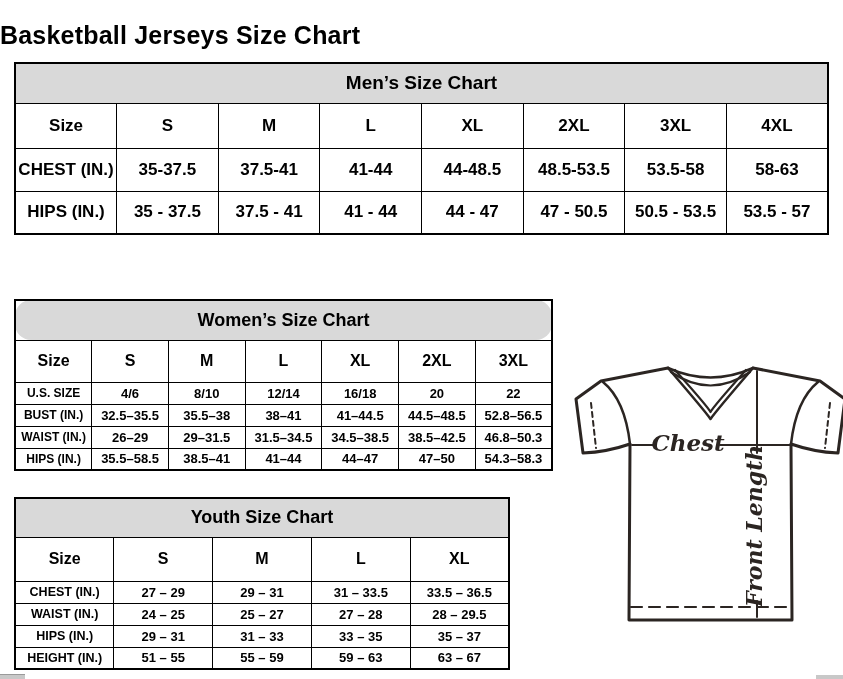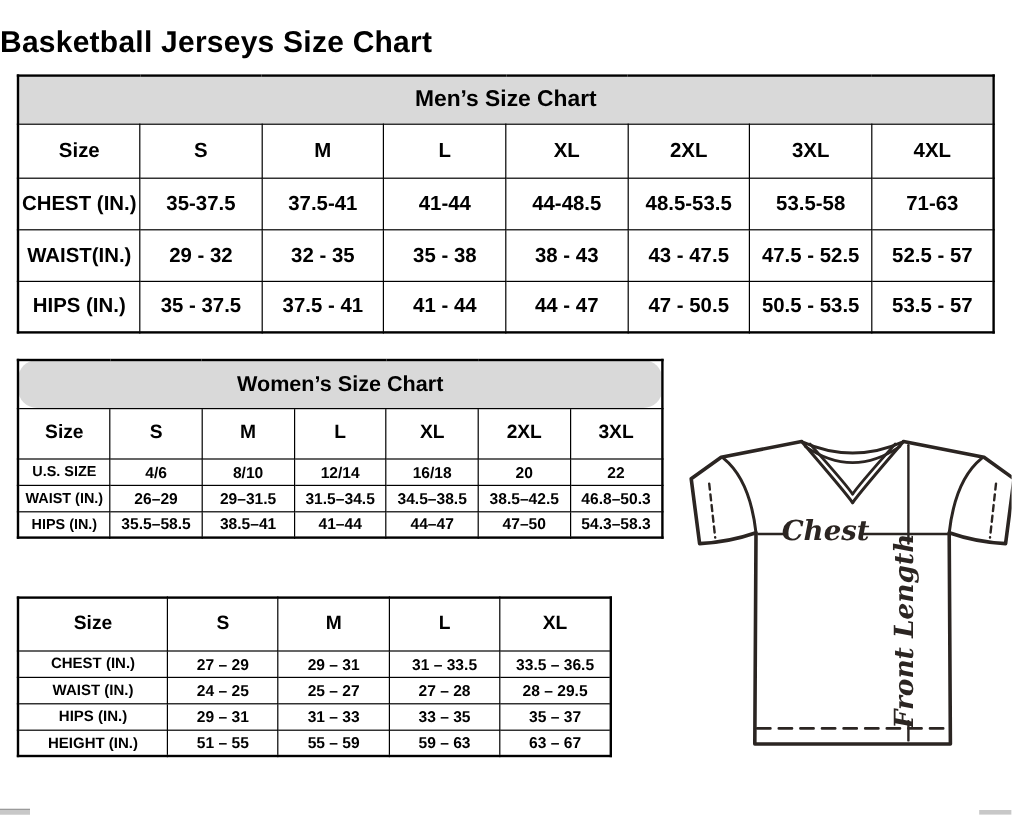--- a/index.html
+++ b/index.html
@@ -99,31 +99,21 @@
         <th>4XL</th>
       </tr>
       <tr class="data">
         <th>CHEST (IN.)</th>
         <td>35-37.5</td>
         <td>37.5-41</td>
         <td>41-44</td>
         <td>44-48.5</td>
         <td>48.5-53.5</td>
         <td>53.5-58</td>
-        <td>71-63</td>
-      </tr>
-      <tr class="data">
-        <th>WAIST(IN.)</th>
-        <td>29 - 32</td>
-        <td>32 - 35</td>
-        <td>35 - 38</td>
-        <td>38 - 43</td>
-        <td>43 - 47.5</td>
-        <td>47.5 - 52.5</td>
-        <td>52.5 - 57</td>
+        <td>58-63</td>
       </tr>
       <tr class="data">
         <th>HIPS (IN.)</th>
         <td>35 - 37.5</td>
         <td>37.5 - 41</td>
         <td>41 - 44</td>
         <td>44 - 47</td>
         <td>47 - 50.5</td>
         <td>50.5 - 53.5</td>
         <td>53.5 - 57</td>
@@ -148,20 +138,29 @@
       <tr class="data">
         <th>U.S. SIZE</th>
         <td>4/6</td>
         <td>8/10</td>
         <td>12/14</td>
         <td>16/18</td>
         <td>20</td>
         <td>22</td>
       </tr>
       <tr class="data">
+        <th>BUST (IN.)</th>
+        <td>32.5–35.5</td>
+        <td>35.5–38</td>
+        <td>38–41</td>
+        <td>41–44.5</td>
+        <td>44.5–48.5</td>
+        <td>52.8–56.5</td>
+      </tr>
+      <tr class="data">
         <th>WAIST (IN.)</th>
         <td>26–29</td>
         <td>29–31.5</td>
         <td>31.5–34.5</td>
         <td>34.5–38.5</td>
         <td>38.5–42.5</td>
         <td>46.8–50.3</td>
       </tr>
       <tr class="data">
         <th>HIPS (IN.)</th>
@@ -170,20 +169,23 @@
         <td>41–44</td>
         <td>44–47</td>
         <td>47–50</td>
         <td>54.3–58.3</td>
       </tr>
     </tbody>
   </table>
 
 <table class="t-youth">
     <tbody>
+      <tr class="band-row">
+        <th class="band" colspan="5">Youth Size Chart</th>
+      </tr>
       <tr class="cols">
         <th>Size</th>
         <th>S</th>
         <th>M</th>
         <th>L</th>
         <th>XL</th>
       </tr>
       <tr class="data">
         <th>CHEST (IN.)</th>
         <td>27 – 29</td>

